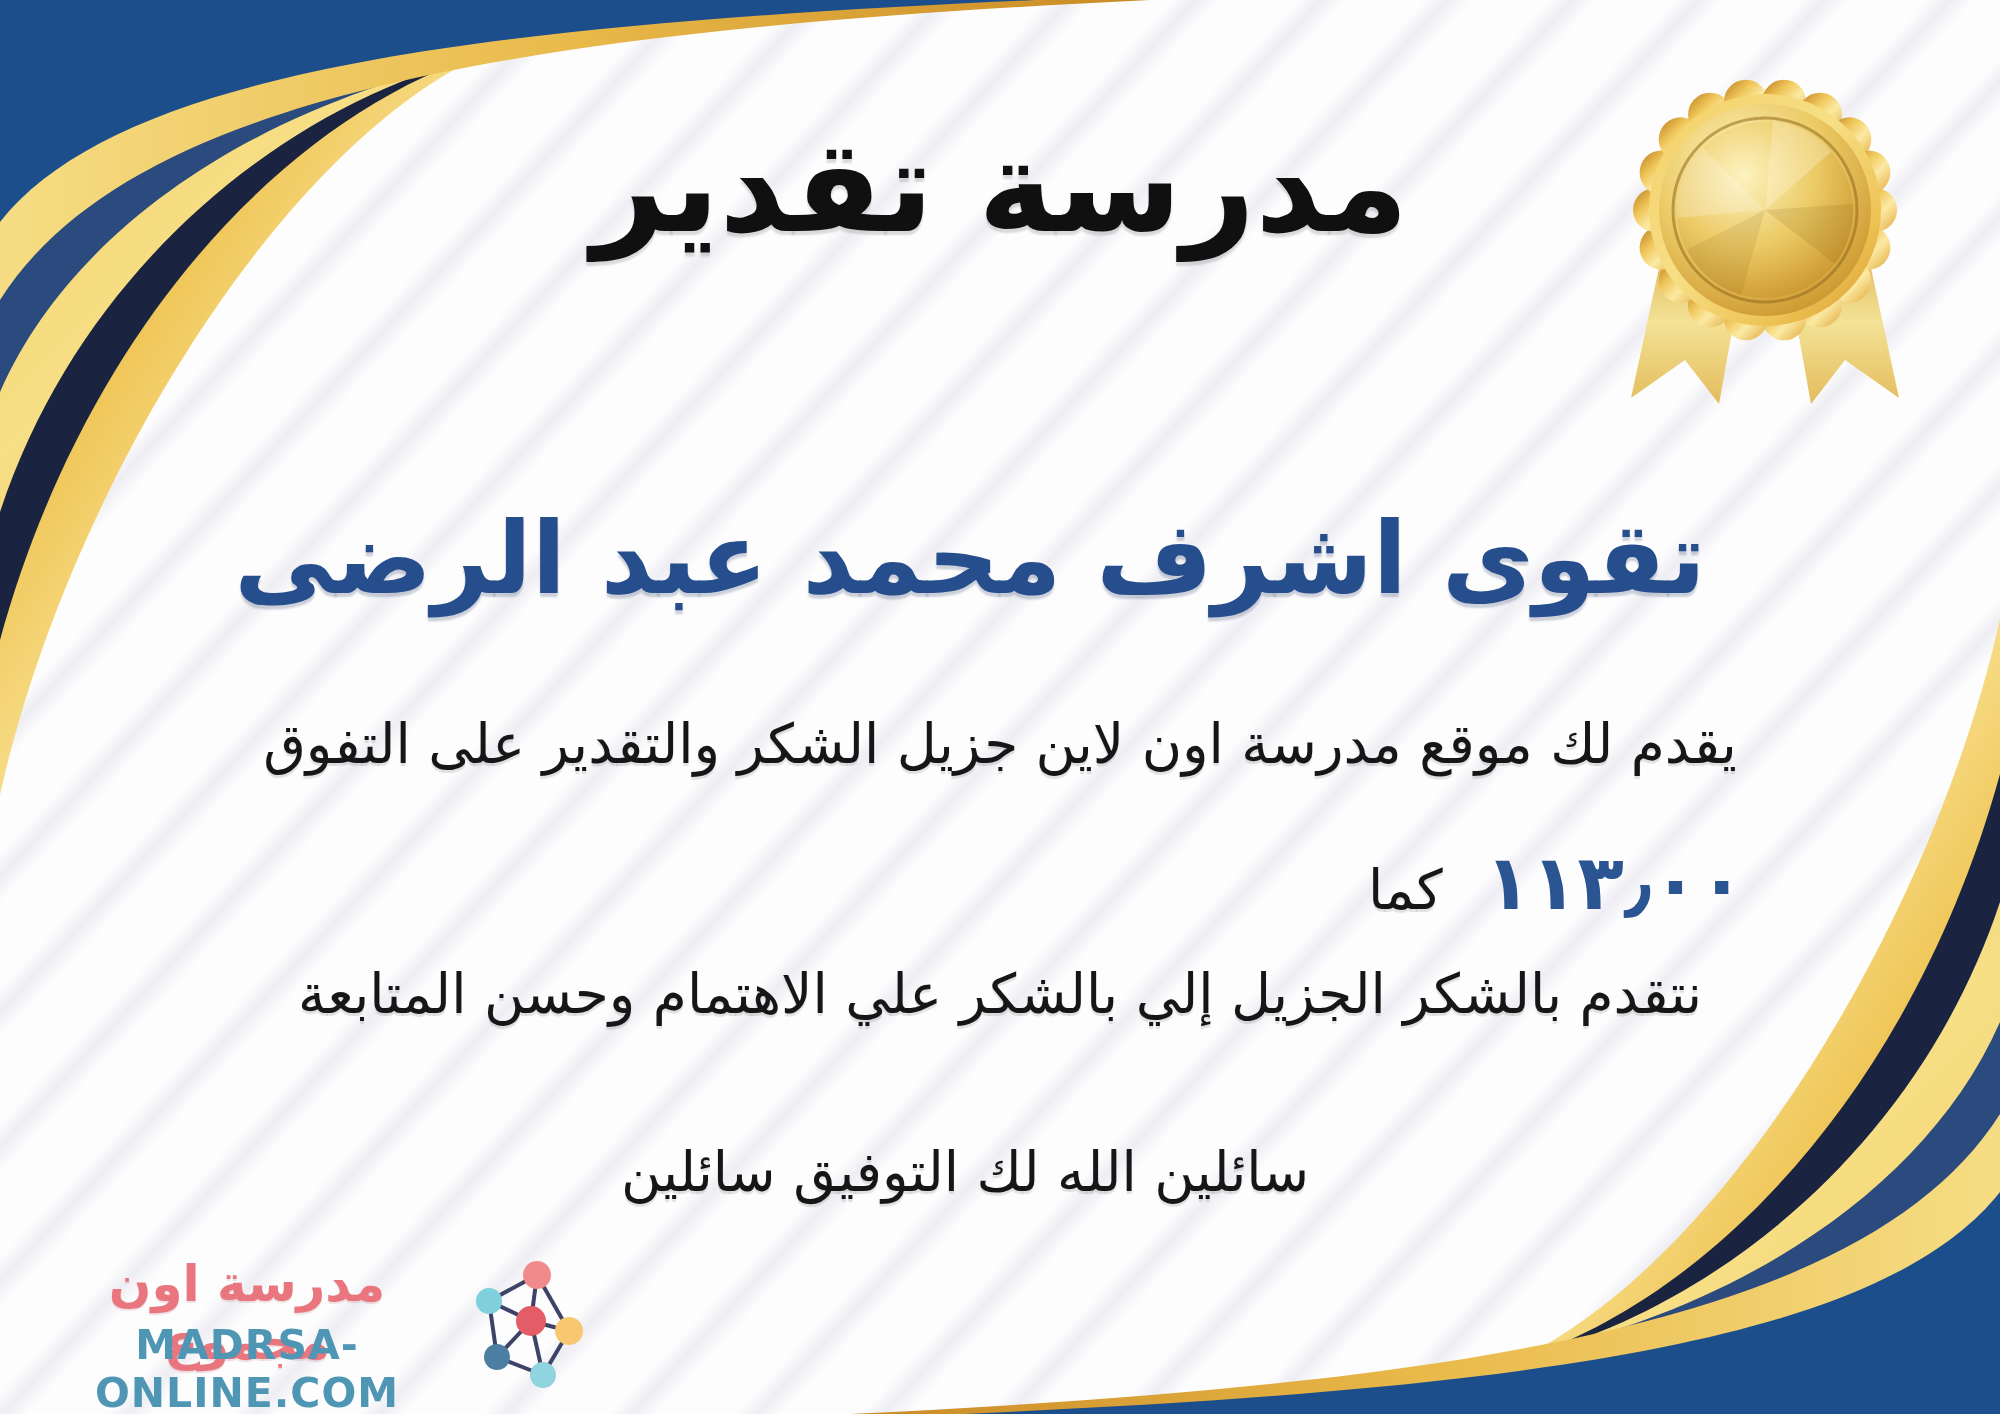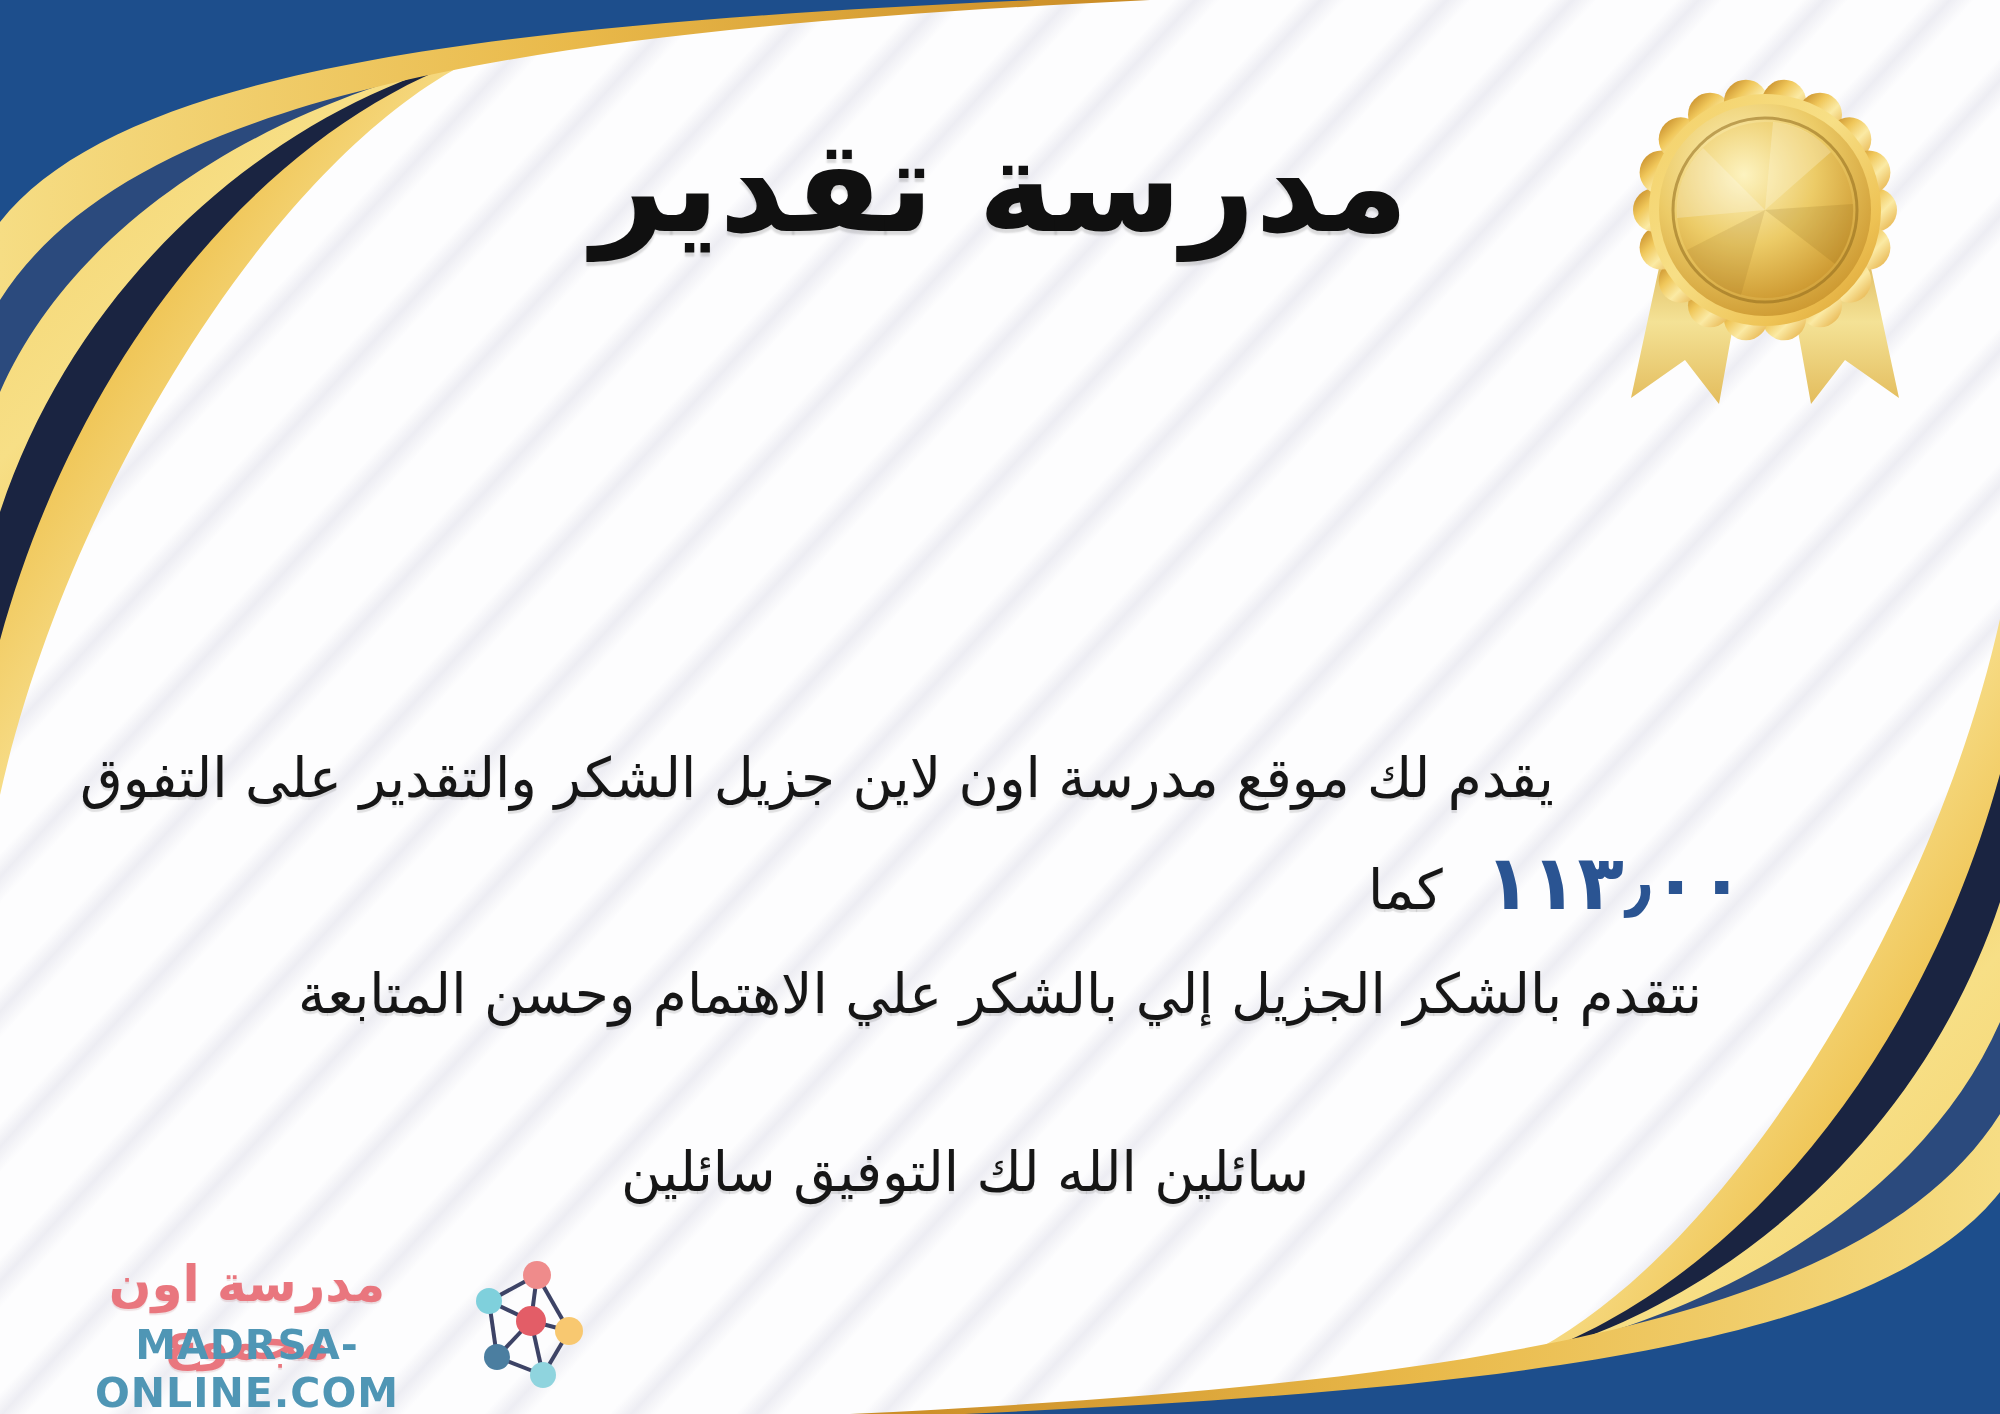--- a/index.html
+++ b/index.html
@@ -21,21 +21,21 @@
     left:0;top:112px;width:2000px;text-align:center;
     font-size:128px;font-weight:bold;color:#101010;
     text-shadow:0 4px 2px rgba(60,60,60,0.18);
   }
   .recipient{
     left:0;top:500px;width:1940px;text-align:center;
     font-size:100px;font-weight:bold;color:#274e8c;
     text-shadow:0 4px 2px rgba(30,50,90,0.22);
   }
   .body-line{font-size:55px;letter-spacing:0px;text-shadow:0 3px 1px rgba(70,70,70,0.15);}
-  .line1{left:80px;top:746px;width:1840px;text-align:left;}
+  .line1{left:80px;top:712px;width:1840px;text-align:center;}
   .line2{
     left:80px;top:838px;width:1840px;
     display:flex;flex-direction:row;align-items:baseline;
   }
   .line2 .score{
     font-size:76px;font-weight:bold;color:#2a5492;
     margin-right:175px;margin-left:42px;
     text-shadow:none;
   }
   .line3{left:80px;top:962px;width:1840px;text-align:center;}
@@ -135,20 +135,21 @@
 
       <path d="M0,0 L-88,8 A88,88 0 0,1 -62,-62 Z" fill="#fff" opacity="0.22"></path>
       <path d="M0,0 L8,-88 A88,88 0 0,1 66,-58 Z" fill="#fff8dc" opacity="0.3"></path>
       <path d="M0,0 L88,-6 A88,88 0 0,1 70,54 Z" fill="#7a5510" opacity="0.14"></path>
       <path d="M0,0 L-24,85 A88,88 0 0,1 -78,40 Z" fill="#7a5510" opacity="0.12"></path>
     </g>
   </svg>
 
   <div class="txt page-title">مدرسة تقدير</div>
 
+  <div class="txt recipient">تقوى اشرف محمد عبد الرضى</div>
 
   <div class="txt body-line line1">يقدم لك موقع مدرسة اون لاين جزيل الشكر  والتقدير على التفوق</div>
 
   <div class="txt body-line line2">
     <span class="score">١١٣٫٠٠</span>
     <span>كما</span>
   </div>
 
   <div class="txt body-line line3">نتقدم  بالشكر الجزيل إلي بالشكر علي الاهتمام وحسن المتابعة</div>
 

